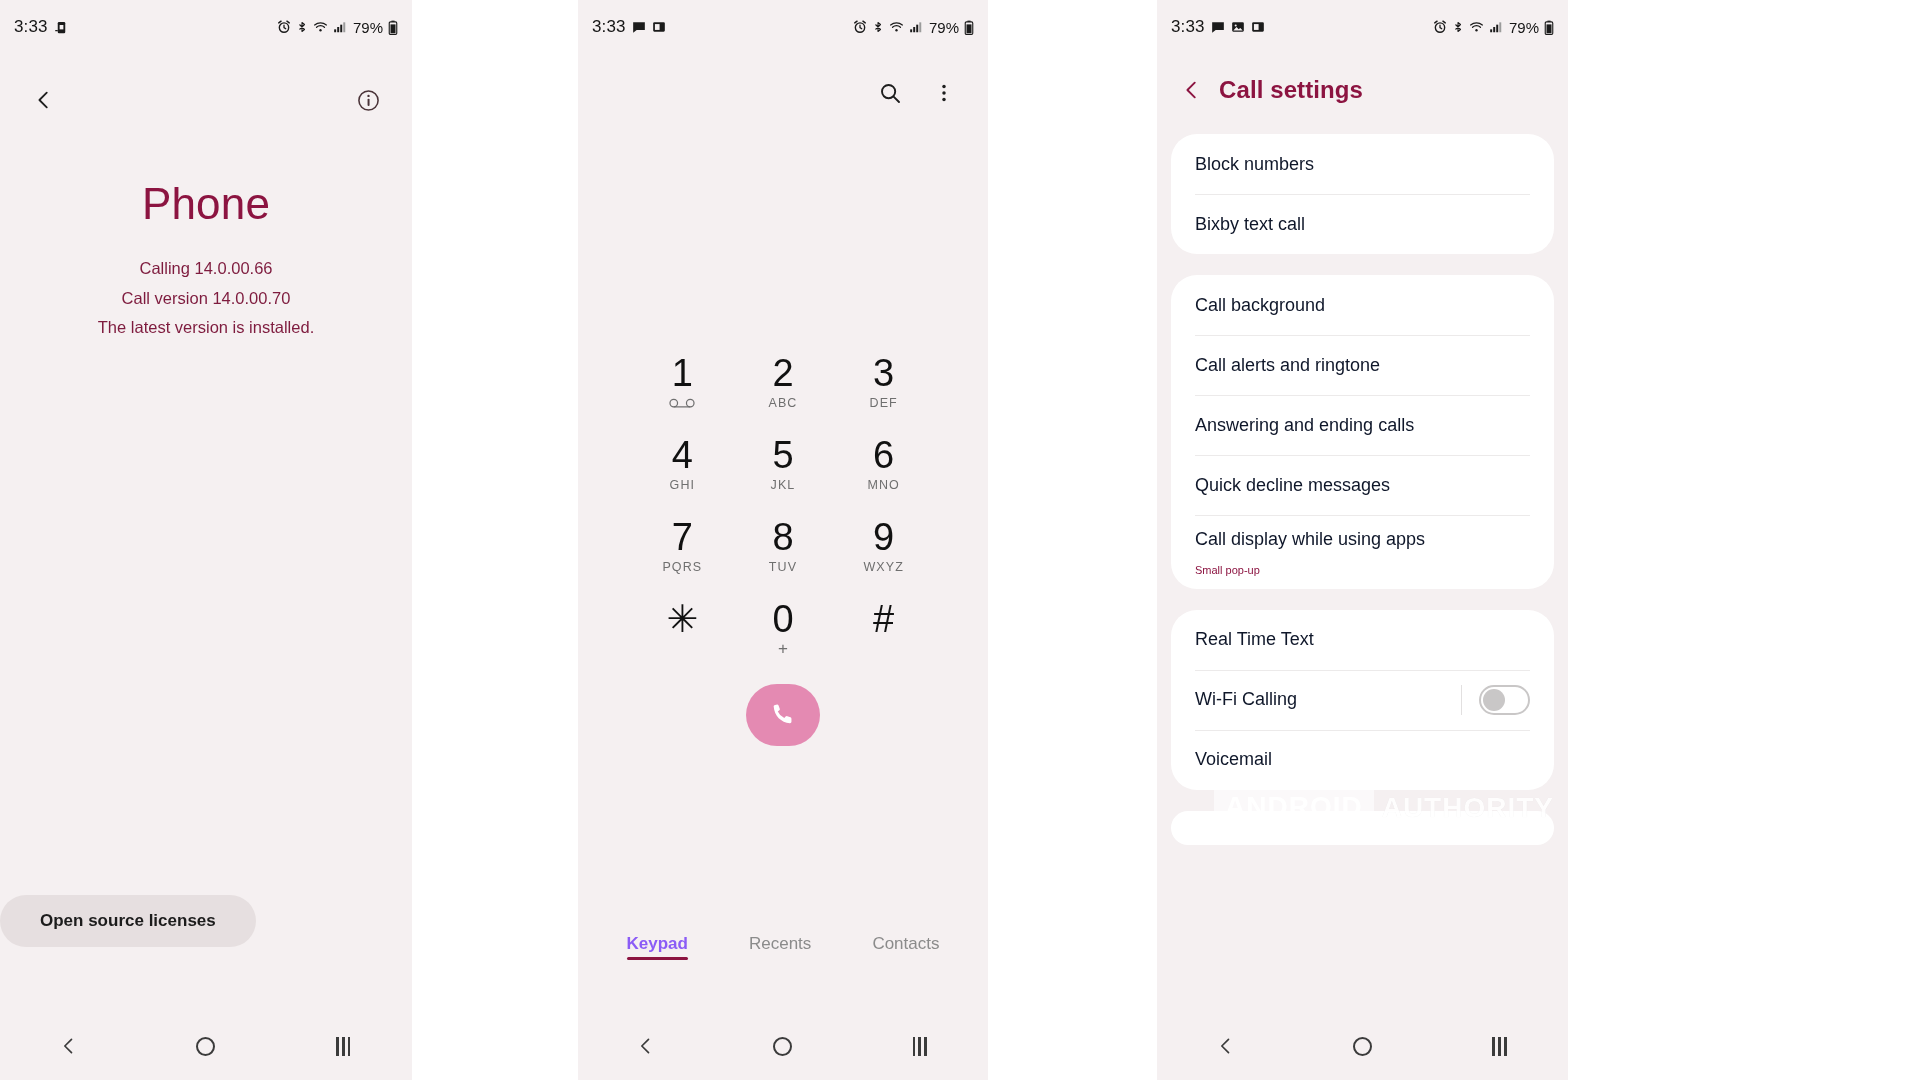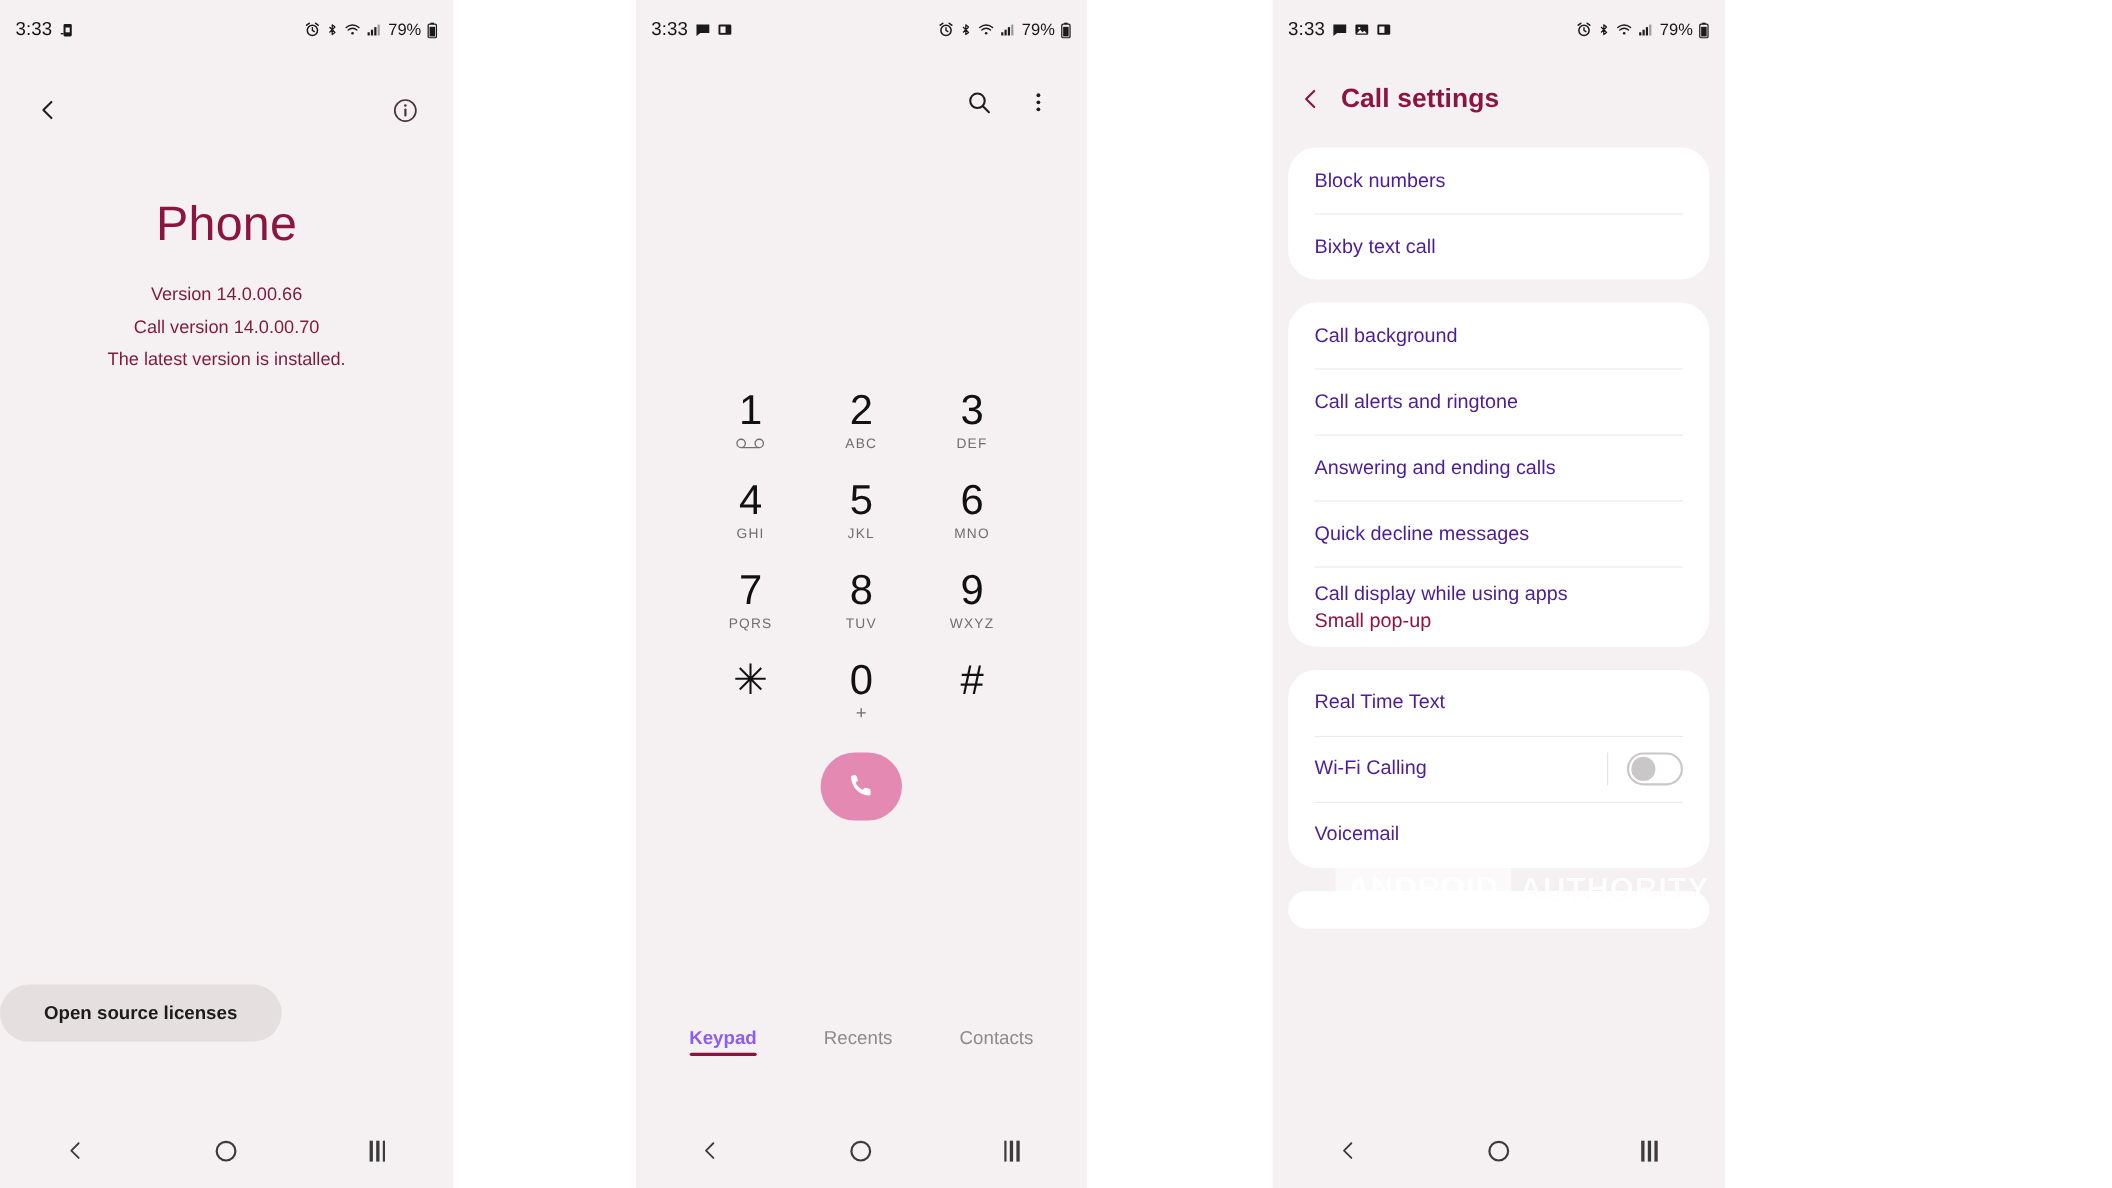--- a/index.html
+++ b/index.html
@@ -110,22 +110,22 @@
   }
   .cs-row {
     position: relative; display: flex; align-items: center;
     min-height: 60px; padding: 13px 24px; cursor: pointer;
   }
   .cs-row + .cs-row::before {
     content: ""; position: absolute; top: 0; left: 24px; right: 24px;
     height: 1px; background: #eceaea;
   }
   .cs-row-text { flex: 1; }
-  .cs-row-label { font-size: 18px; color: #4c1d95; line-height: 1.25; }
-  .cs-row-sub { font-size: 18px; color: #8c1441; margin-top: 3px; }
+  .cs-row-label { font-size: 18px; color: #0f172a; line-height: 1.25; }
+  .cs-row-sub { font-size: 11px; color: #8c1441; margin-top: 13px; }
   .cs-toggle {
     width: 51px; height: 30px; border-radius: 16px;
     background: #ffffff; border: 2px solid #c9c7c7;
     position: relative; flex: 0 0 auto; cursor: pointer;
   }
   .cs-toggle .knob {
     position: absolute; top: 2px; left: 2px; width: 22px; height: 22px;
     border-radius: 50%; background: #c9c7c7;
   }
   .cs-toggle-divider {
@@ -228,21 +228,21 @@
         <svg width="25" height="25" viewBox="0 0 24 24">
             <circle cx="12" cy="12" r="9.2" fill="none" stroke="#4a3338" stroke-width="1.5"></circle>
             <circle cx="12" cy="7.6" r="1.15" fill="#4a3338"></circle>
             <rect x="11.1" y="10.2" width="1.9" height="7" rx=".9" fill="#4a3338"></rect>
           </svg>
       </div>
     </div>
 
     <div class="about-body">
       <div class="about-appname">Phone</div>
-      <div class="about-line">Version 14.0.00.66</div>
+      <div class="about-line">Calling 14.0.00.66</div>
       <div class="about-line">Call version 14.0.00.70</div>
       <div class="about-line">The latest version is installed.</div>
     </div>
 
     <div class="oss-wrap">
       <button class="oss-btn">Open source licenses</button>
     </div>
 
     <div class="navbar">
       <div class="nav-ico">

